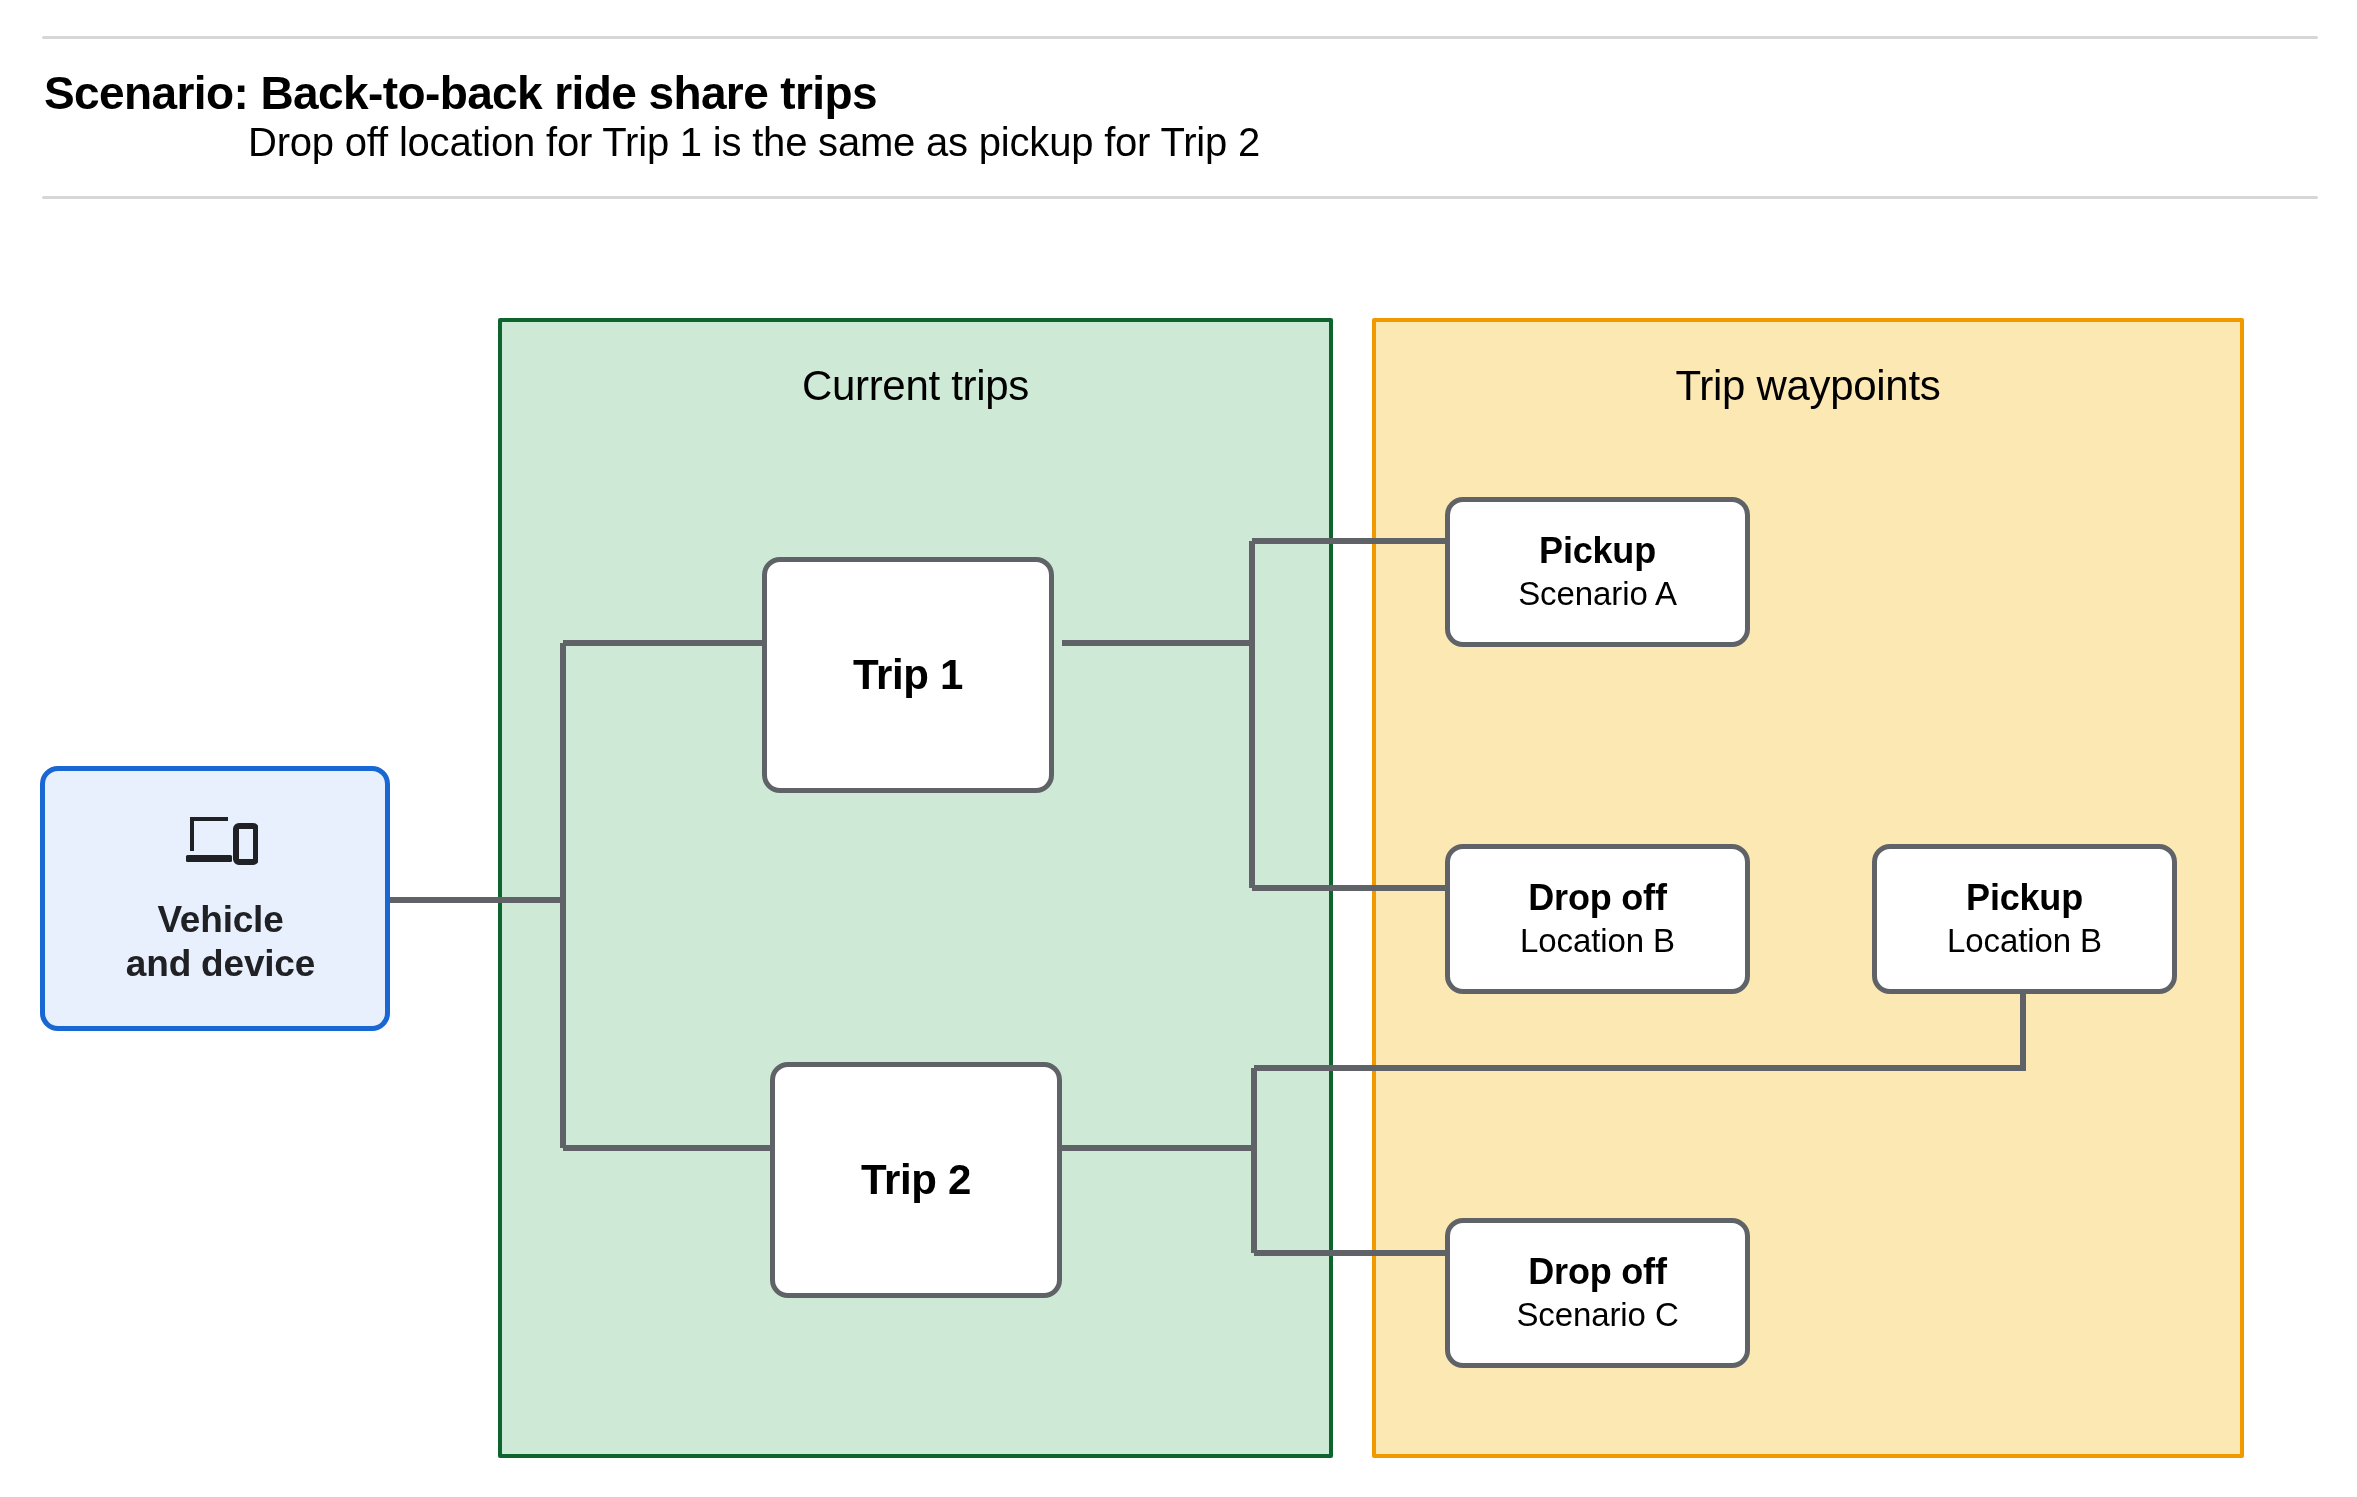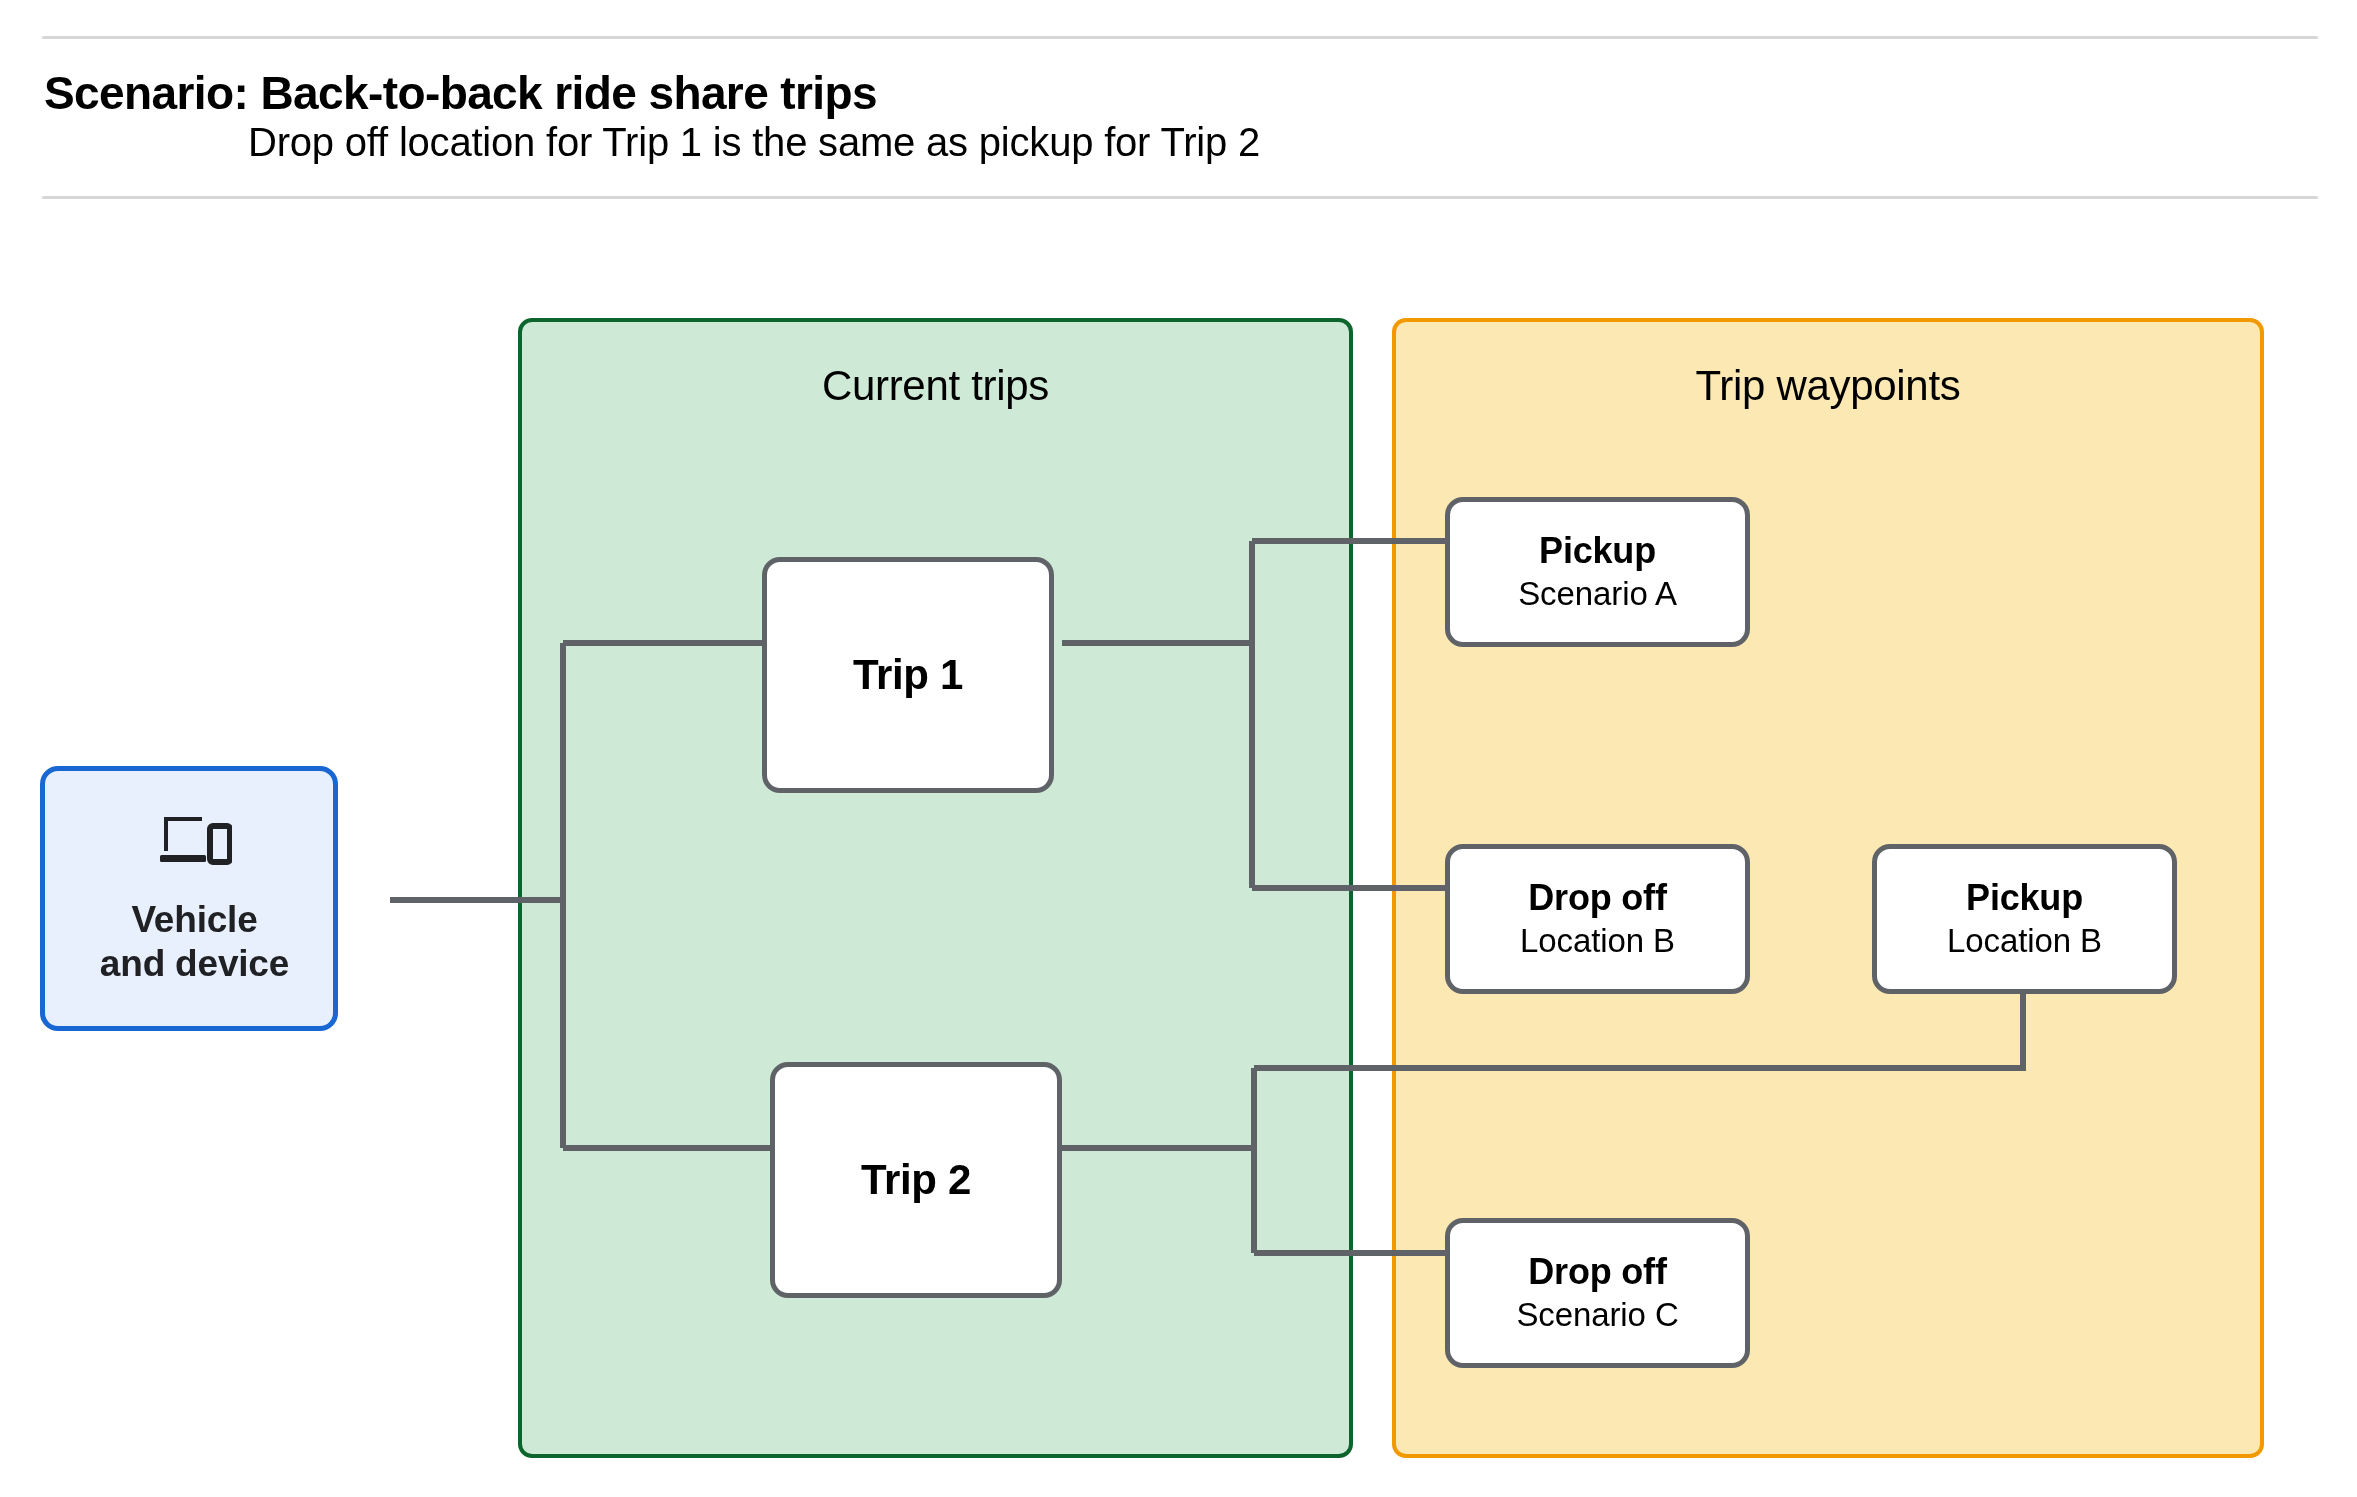--- a/index.html
+++ b/index.html
@@ -54,24 +54,23 @@
     font-weight: 400;
     letter-spacing: -0.2px;
     line-height: 1.1;
     white-space: nowrap;
     color: #000000;
   }
 
   
   .group {
     position: absolute;
-    border-radius: 14px;
+    border-radius: 2px;
     border-style: solid;
     border-width: 4px;
-    margin-left: 20px;
   }
   .group-title {
     position: absolute;
     top: 40px;
     left: 0;
     width: 100%;
     text-align: center;
     font-size: 42px;
     font-weight: 400;
     letter-spacing: -0.3px;
@@ -156,21 +155,21 @@
   #node-wp-pickup-a  { left: 1445px; top: 465px; }
   #node-wp-dropoff-b { left: 1445px; top: 812px; }
   #node-wp-pickup-b  { left: 1872px; top: 812px; }
   #node-wp-dropoff-c { left: 1445px; top: 1186px; }
 
   
   #node-vehicle-device {
     position: absolute;
     left: 40px;
     top: 766px;
-    width: 298px;
+    width: 350px;
     height: 265px;
     background: #e8f0fe;
     border: 5px solid #1967d2;
     border-radius: 18px;
     display: flex;
     flex-direction: column;
     align-items: center;
     justify-content: center;
     padding-left: 11px;
   }

